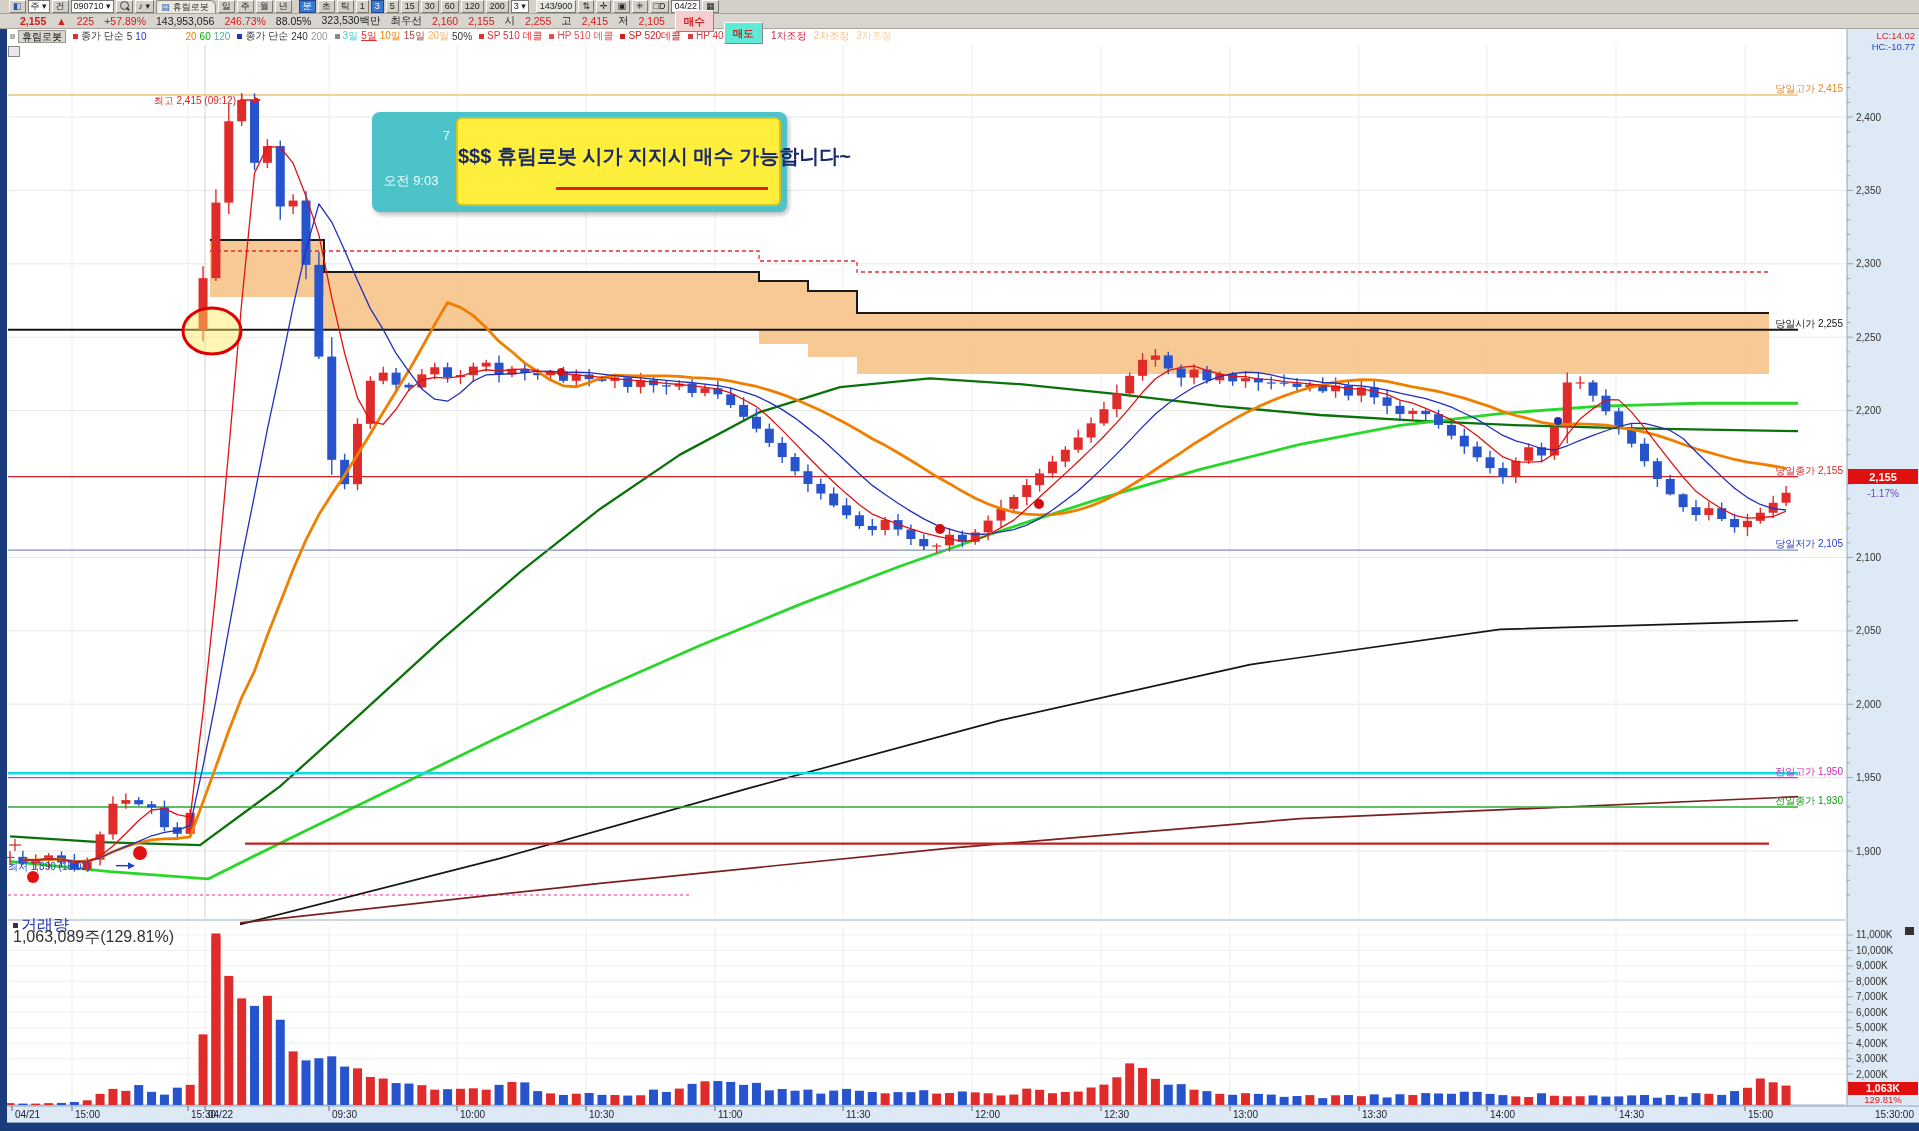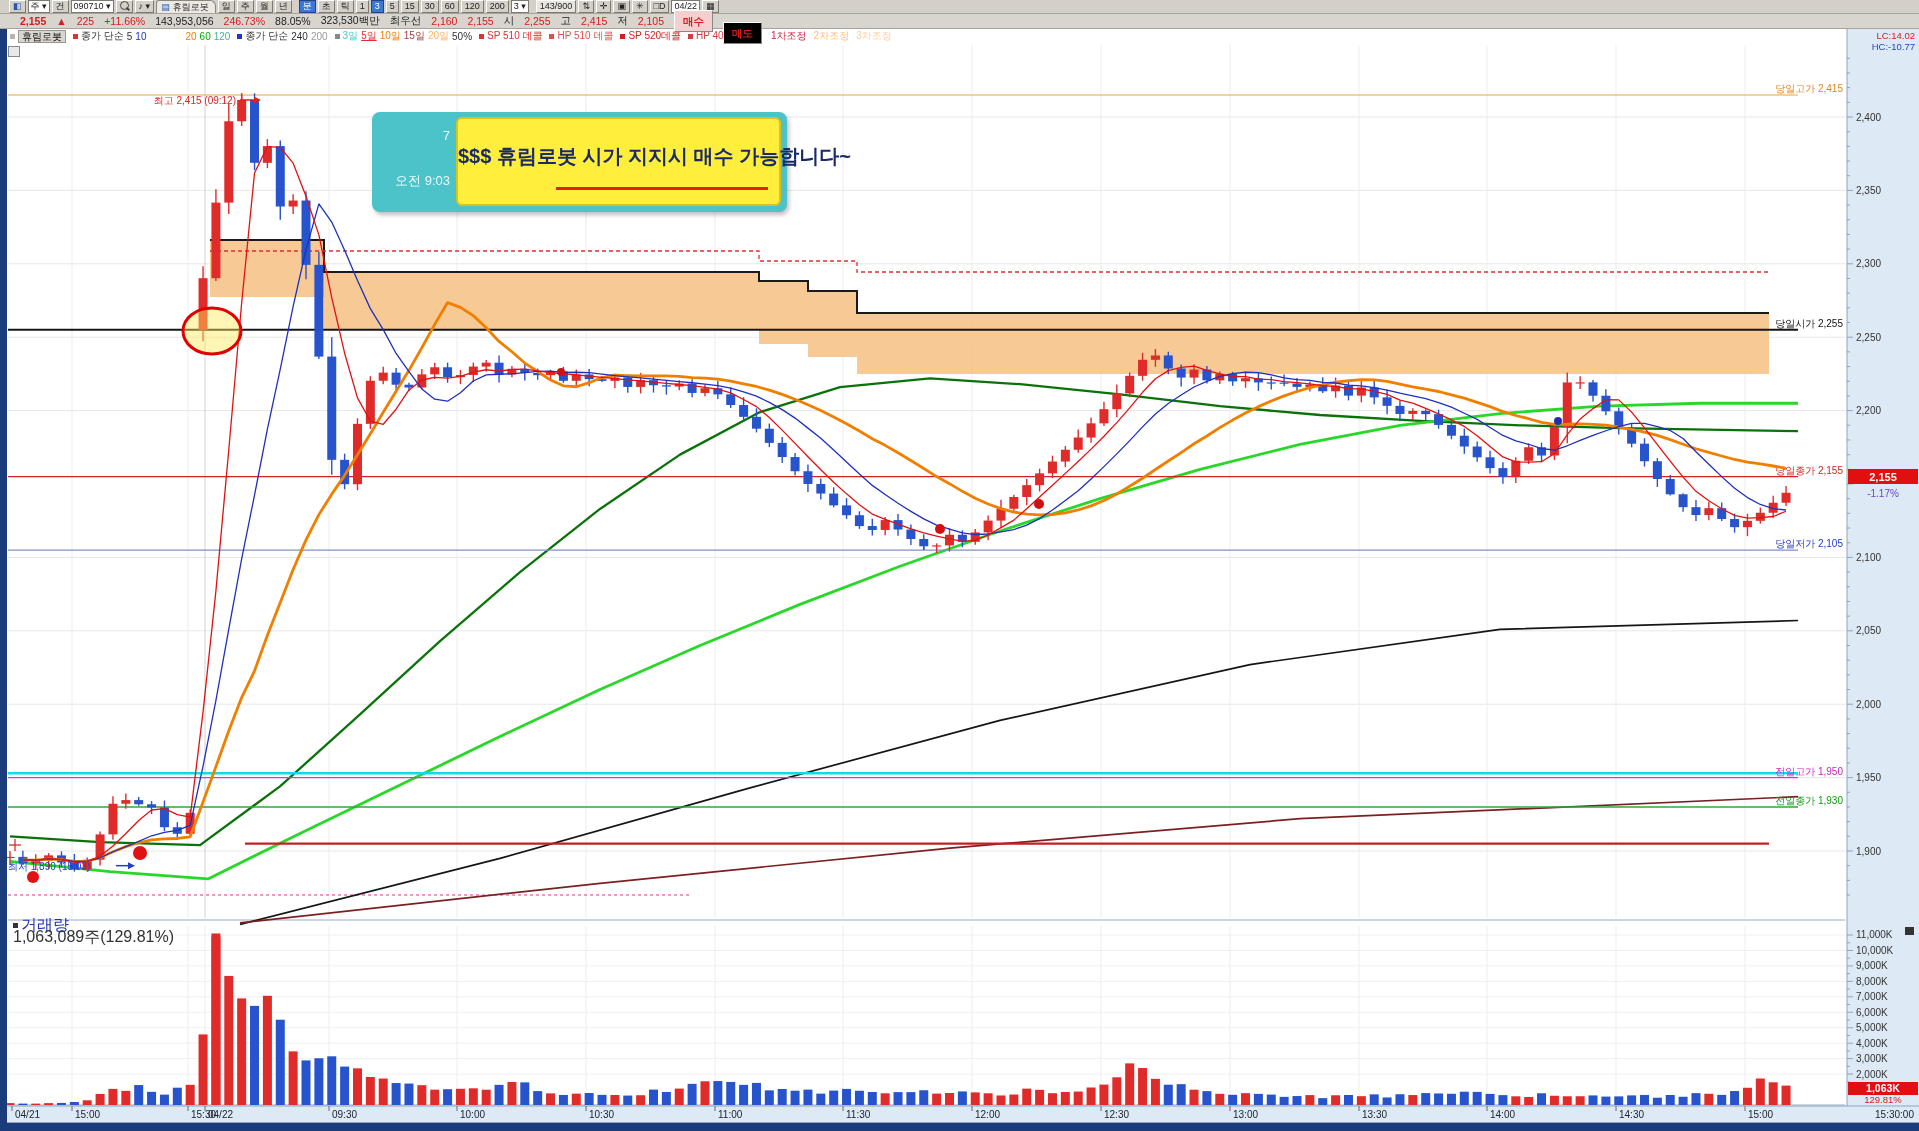--- a/index.html
+++ b/index.html
@@ -15,34 +15,34 @@
   .combo{height:11px;line-height:11px;background:#fff;border:1px solid #7a7a72;padding:0 2px;display:flex;align-items:center;gap:2px;white-space:nowrap;}
   .tab{height:12px;line-height:12px;background:#ece9e2;border:1px solid #8a867e;border-bottom:none;padding:0 6px 0 4px;display:flex;align-items:center;gap:3px;border-radius:3px 6px 0 0;}
   .mag{width:7px;height:7px;border:1.5px solid #444;border-radius:50%;position:relative;display:inline-block;}
   .mag::after{content:"";position:absolute;width:4px;height:1.5px;background:#444;left:5px;top:6px;transform:rotate(40deg);}
   .sep{width:3px;}
   
   #qr{position:absolute;left:0;top:14px;width:1919px;height:15px;background:#d8d5cf;border-bottom:1px solid #a8a49c;
       display:flex;align-items:center;gap:10px;padding-left:20px;font-size:10.5px;z-index:8;box-sizing:border-box;}
   .red{color:#d61c1c;} .dark{color:#222;} .bold{font-weight:bold;}
   .qbtn{height:12px;line-height:12px;padding:4px 8px;border:1px solid;border-color:#fff #888 #888 #fff;background:#f3cfcf;color:#d61c1c;font-weight:bold;}
-  .qbtn.sell{background:#000000;margin-top:24px;}
+  .qbtn.sell{background:#5eead4;margin-top:24px;}
   
   #legend{position:absolute;left:10px;top:30px;height:12px;display:flex;align-items:center;gap:7px;font-size:10px;z-index:4;white-space:nowrap;}
   .lg{display:flex;align-items:center;gap:3px;}
   .lsq{width:5px;height:5px;display:inline-block;}
   .chip{background:#d9d6d0;border:1px solid #9a968e;padding:0 3px;line-height:11px;}
   #mini-ico{position:absolute;left:8px;top:46px;width:10px;height:9px;border:1px solid #888;background:#e8e8e8;z-index:4;}
   
   #cv{position:absolute;left:0;top:0;z-index:1;}
   
   #bubble{position:absolute;left:372px;top:112px;width:415px;height:100px;background:#4cc2c9;border-radius:8px;
           box-shadow:2px 3px 4px rgba(0,0,0,.25);z-index:5;}
   #bubble .cnt{position:absolute;left:0;top:16px;width:78px;text-align:right;color:#eafeff;font-size:13px;}
-  #bubble .tme{position:absolute;left:0;top:60px;width:78px;text-align:right;color:#eafeff;font-size:13px;white-space:nowrap;}
+  #bubble .tme{position:absolute;left:0;top:60px;width:78px;text-align:center;color:#eafeff;font-size:13px;white-space:nowrap;}
   #ybox{position:absolute;left:84px;top:5px;width:325px;height:89px;background:#ffef3c;border:2px solid #d6c31e;border-radius:6px;box-sizing:border-box;}
   #ybox .msg{position:absolute;left:0;top:24px;width:100%;text-align:center;font-size:20px;font-weight:bold;color:#1a2a66;white-space:nowrap;}
   #ybox .uline{position:absolute;left:98px;top:68px;width:212px;height:3px;background:#e02200;}
   
   #lchc{position:absolute;left:1843px;top:30px;width:72px;text-align:right;font-size:9.5px;line-height:11px;z-index:4;}
   #lchc .lc{color:#d61c1c;} #lchc .hc{color:#2244cc;}
   
   #volhdr{position:absolute;left:13px;top:919px;z-index:4;font-size:16px;line-height:12px;}
   #volhdr .t1{color:#2233bb;display:flex;align-items:center;gap:3px;}
   #volhdr .t1 .lsq{background:#334;}
@@ -770,21 +770,21 @@
       <span class="tbtn">✳</span>
       <span class="tbtn">□D</span>
       <span class="combo">04/22</span>
       <span class="tbtn">▦</span>
     </div>
 
   <div id="qr">
     <span class="red bold">2,155</span>
     <span class="red">▲</span>
     <span class="red">225</span>
-    <span class="red">+11.66%</span>
+    <span class="red">+57.89%</span>
     <span class="dark">143,953,056</span>
     <span class="red">246.73%</span>
     <span class="dark">88.05%</span>
     <span class="dark">323,530백만</span>
     <span class="dark">최우선</span>
     <span class="red">2,160</span>
     <span class="red">2,155</span>
     <span class="dark">시</span>
     <span class="red">2,255</span>
     <span class="dark">고</span>

